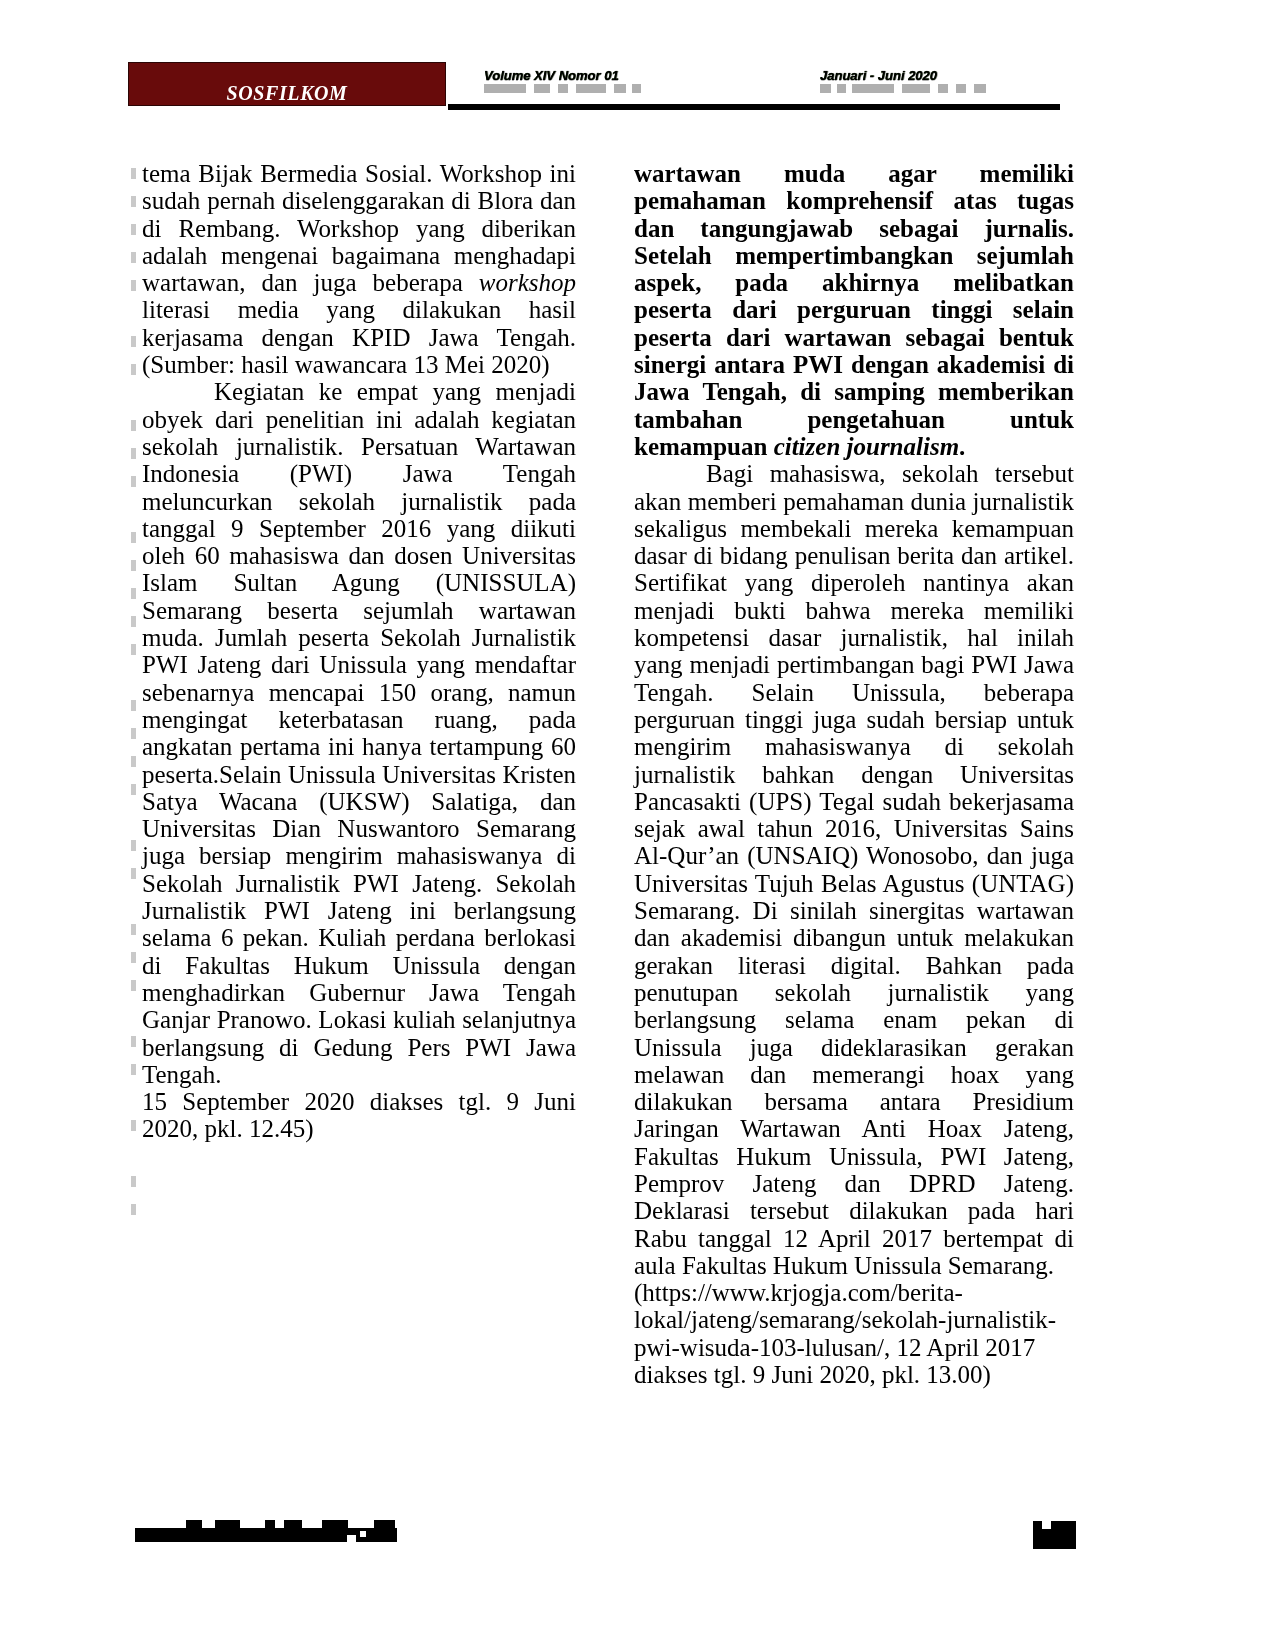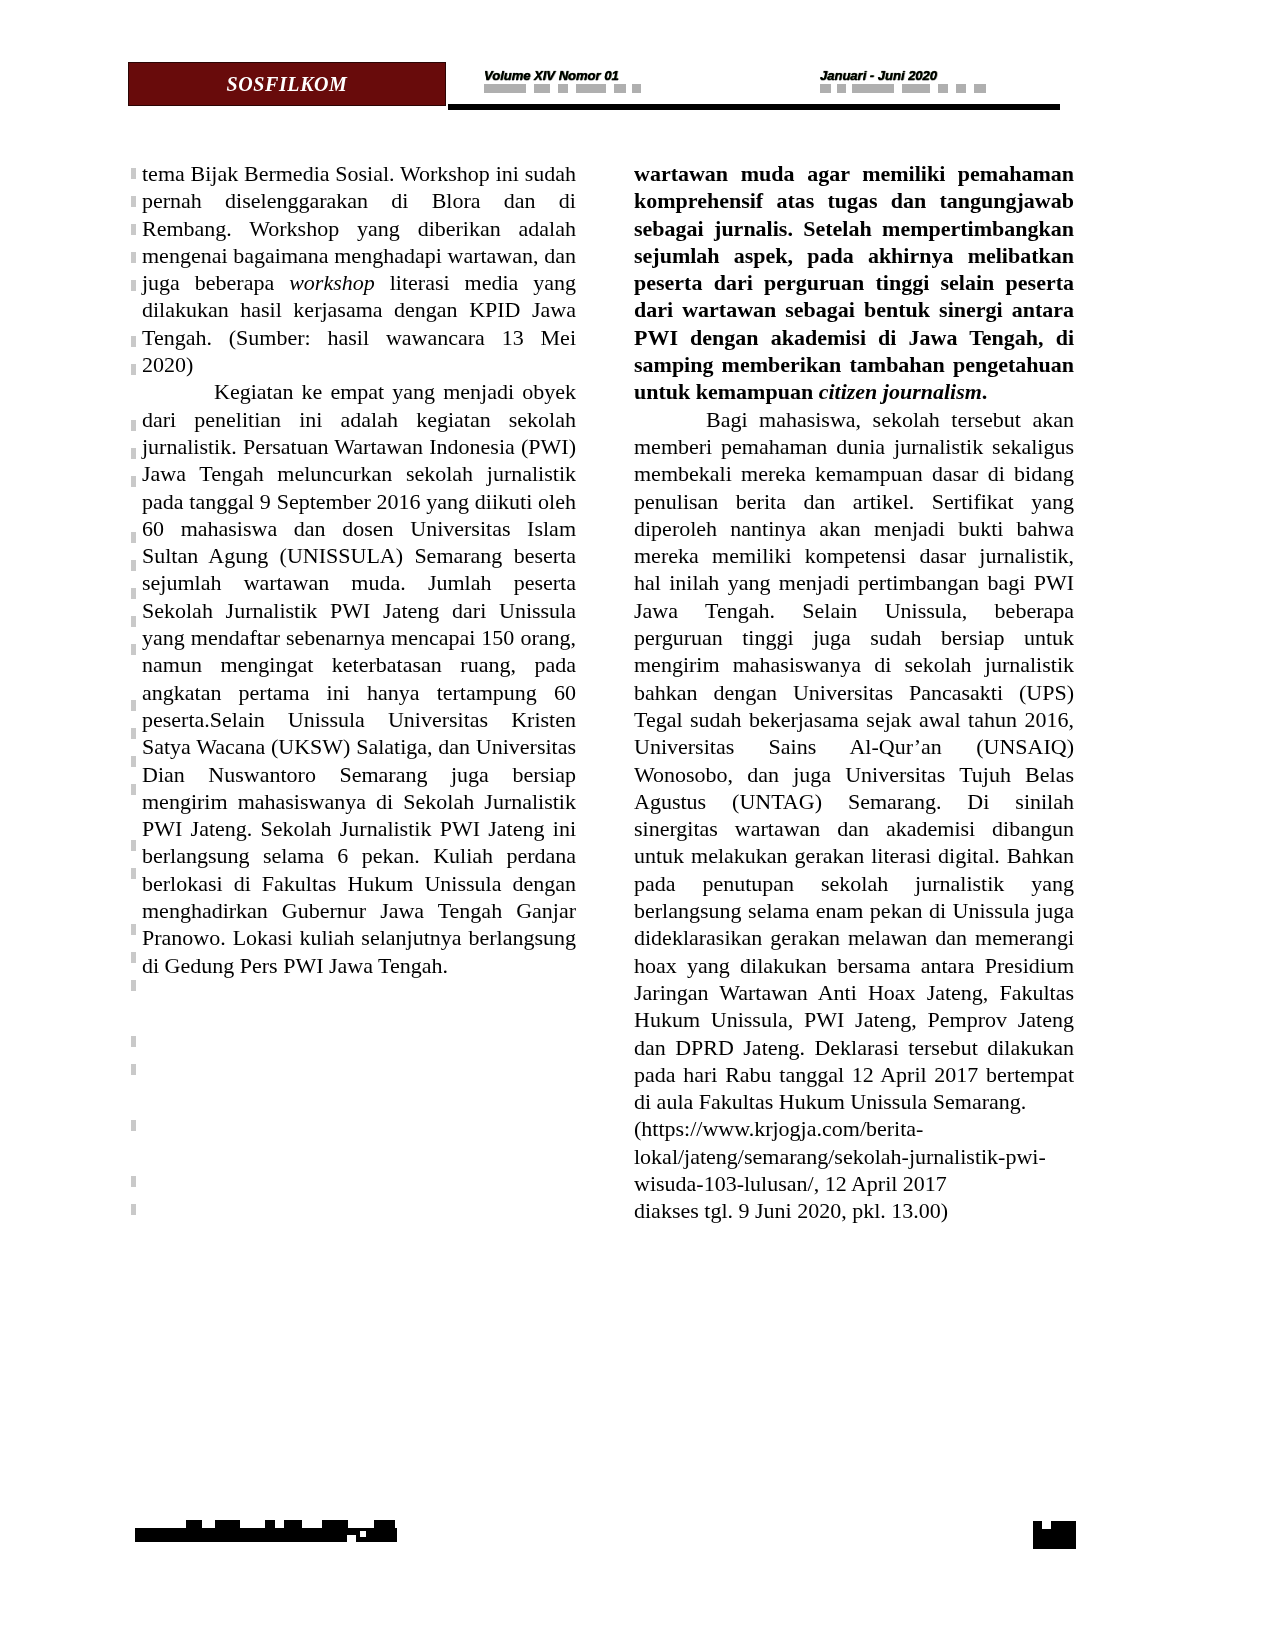--- a/index.html
+++ b/index.html
@@ -34,21 +34,21 @@
   .header-badge {
     position: absolute;
     left: 0;
     top: 0;
     width: 318px;
     height: 44px;
     background: #680b0b;
     border: 1px solid #2b0505;
     box-sizing: border-box;
     display: flex;
-    align-items: center;
+    align-items: flex-end;
     justify-content: center;
   }
   .header-badge-label {
     color: #ffffff;
     font-style: italic;
     font-weight: bold;
     font-size: 20px;
     letter-spacing: 0.6px;
     font-family: "Liberation Serif", "DejaVu Serif", serif;
   }
@@ -84,21 +84,21 @@
     position: absolute;
     background: rgba(110,110,110,0.55);
     height: 9px;
     top: 22px;
   }
 
   
   .col {
     position: absolute;
     top: 160px;
-    font-size: 22px;
+    font-size: 25px;
     line-height: 27.3px;
     text-align: justify;
     text-justify: inter-word;
   }
   .col-left  { left: 142px;  width: 434px; }
   .col-right { left: 634px;  width: 440px; }
 
   .col p {
     margin: 0;
     text-align: justify;
@@ -219,20 +219,21 @@
       <i style="top:1044px"></i>
   </div>
 
   <div class="col col-left">
 
     <p class="p-flush"><span>tema Bijak Bermedia Sosial. Workshop ini sudah pernah diselenggarakan di Blora dan di Rembang.  Workshop yang diberikan adalah mengenai bagaimana menghadapi wartawan, dan juga beberapa </span><span class="ital">workshop</span><span> literasi media yang dilakukan hasil kerjasama dengan KPID Jawa Tengah. (Sumber: hasil wawancara 13 Mei 2020)</span></p>
 
     <p class="p-indent">Kegiatan ke empat yang menjadi obyek dari penelitian ini adalah kegiatan sekolah jurnalistik. Persatuan Wartawan Indonesia (PWI) Jawa Tengah meluncurkan sekolah jurnalistik pada tanggal 9 September 2016 yang diikuti oleh 60  mahasiswa dan dosen Universitas Islam Sultan Agung (UNISSULA) Semarang beserta sejumlah wartawan muda. Jumlah peserta Sekolah Jurnalistik PWI Jateng dari Unissula yang mendaftar sebenarnya mencapai 150 orang, namun mengingat keterbatasan ruang, pada angkatan pertama ini hanya tertampung 60 peserta.Selain Unissula Universitas Kristen Satya Wacana (UKSW) Salatiga, dan Universitas Dian Nuswantoro Semarang juga bersiap mengirim mahasiswanya di Sekolah Jurnalistik PWI Jateng. Sekolah Jurnalistik PWI Jateng ini berlangsung selama 6 pekan. Kuliah perdana berlokasi di Fakultas Hukum Unissula dengan menghadirkan Gubernur Jawa Tengah Ganjar Pranowo. Lokasi kuliah selanjutnya berlangsung di Gedung Pers PWI Jawa Tengah.</p>
 
 
+    <p class="p-url">15 September 2020 diakses tgl. 9 Juni 2020, pkl. 12.45)</p>
 
 
   </div>
 
   <div class="col col-right">
 
     <p class="p-quote"><span>wartawan muda agar memiliki pemahaman komprehensif atas tugas dan tangungjawab sebagai jurnalis. Setelah mempertimbangkan sejumlah aspek, pada akhirnya melibatkan peserta dari perguruan tinggi selain peserta dari wartawan sebagai bentuk sinergi antara PWI dengan akademisi di Jawa Tengah, di samping memberikan tambahan pengetahuan untuk kemampuan </span><span class="ital">citizen journalism</span><span>.</span></p>
 
     <p class="p-indent">Bagi mahasiswa, sekolah tersebut akan memberi pemahaman dunia jurnalistik sekaligus membekali mereka kemampuan dasar di bidang penulisan berita dan artikel. Sertifikat yang diperoleh nantinya akan menjadi bukti bahwa mereka memiliki kompetensi dasar jurnalistik, hal inilah yang menjadi pertimbangan bagi PWI Jawa Tengah.  Selain Unissula, beberapa perguruan tinggi juga sudah bersiap untuk mengirim mahasiswanya di sekolah jurnalistik bahkan dengan Universitas Pancasakti (UPS) Tegal  sudah bekerjasama sejak awal tahun 2016,  Universitas Sains Al-Qur’an (UNSAIQ) Wonosobo, dan juga Universitas Tujuh Belas Agustus (UNTAG) Semarang. Di sinilah sinergitas wartawan dan akademisi dibangun untuk melakukan gerakan literasi digital. Bahkan pada penutupan sekolah jurnalistik yang berlangsung selama  enam pekan di Unissula juga dideklarasikan gerakan melawan dan memerangi hoax yang dilakukan bersama antara Presidium Jaringan Wartawan Anti Hoax Jateng, Fakultas Hukum Unissula, PWI Jateng, Pemprov Jateng dan DPRD Jateng. Deklarasi tersebut dilakukan pada hari Rabu tanggal 12 April 2017 bertempat di aula Fakultas Hukum Unissula Semarang.</p>
 

